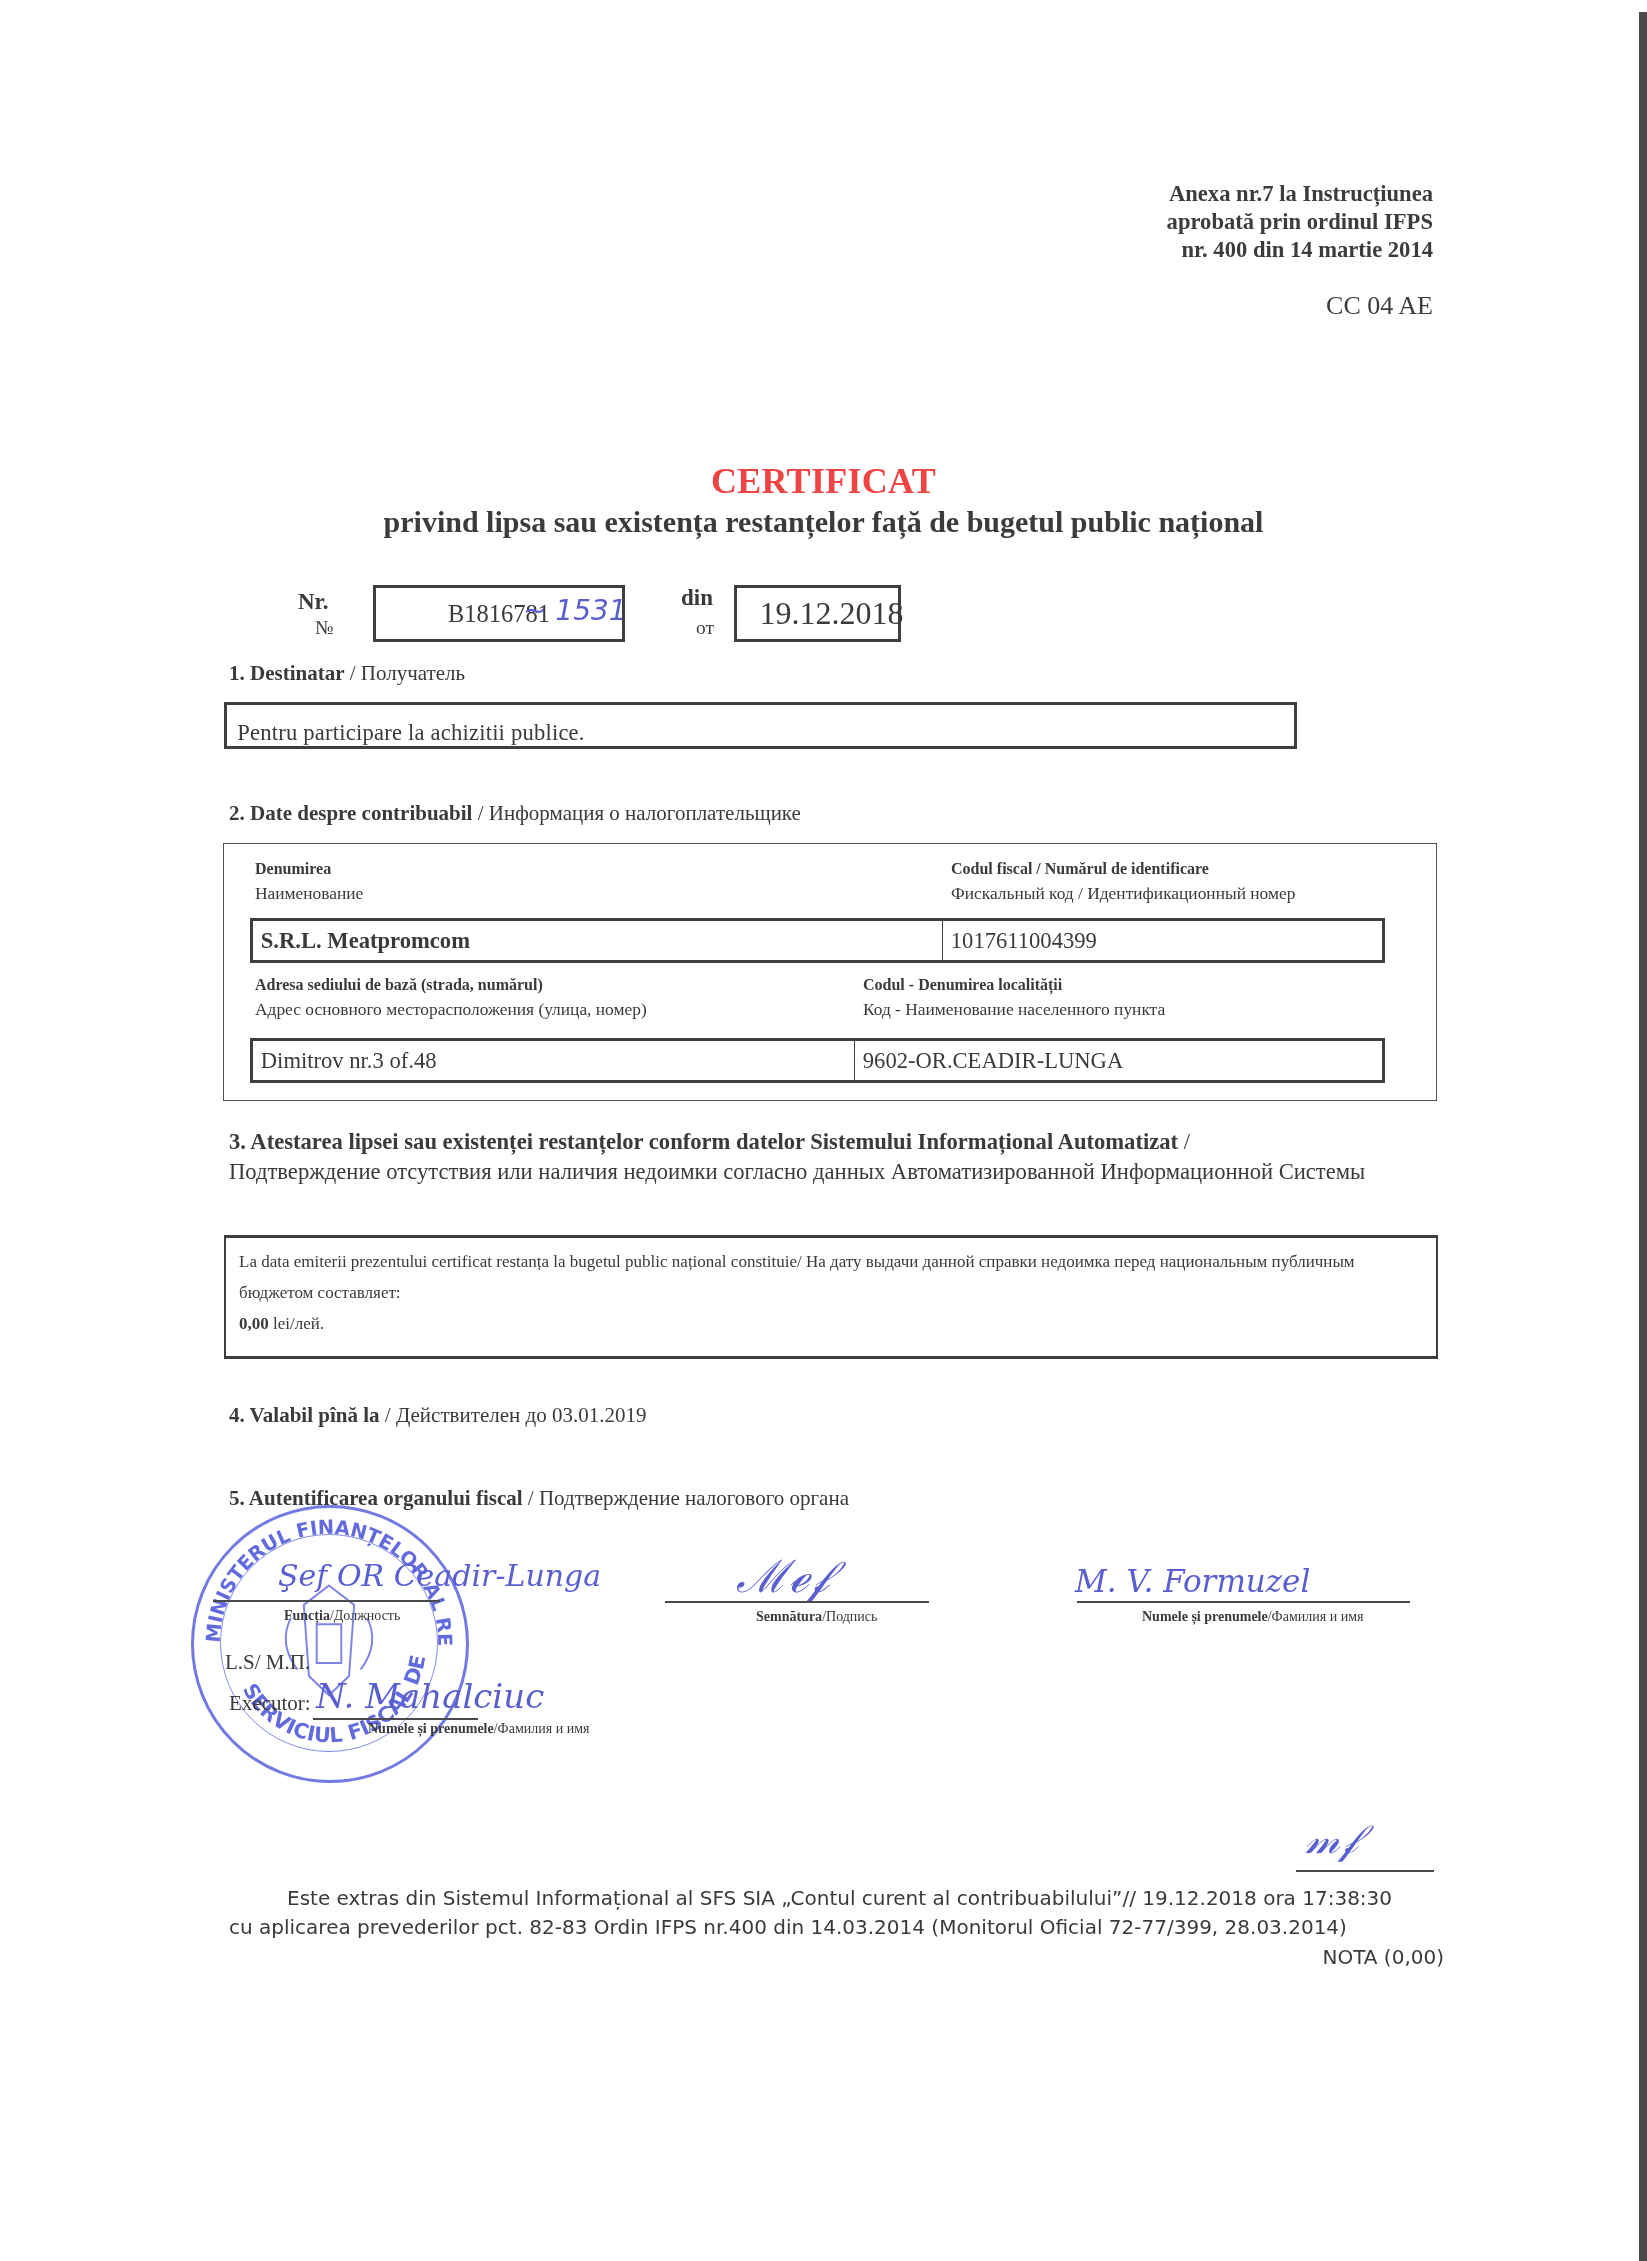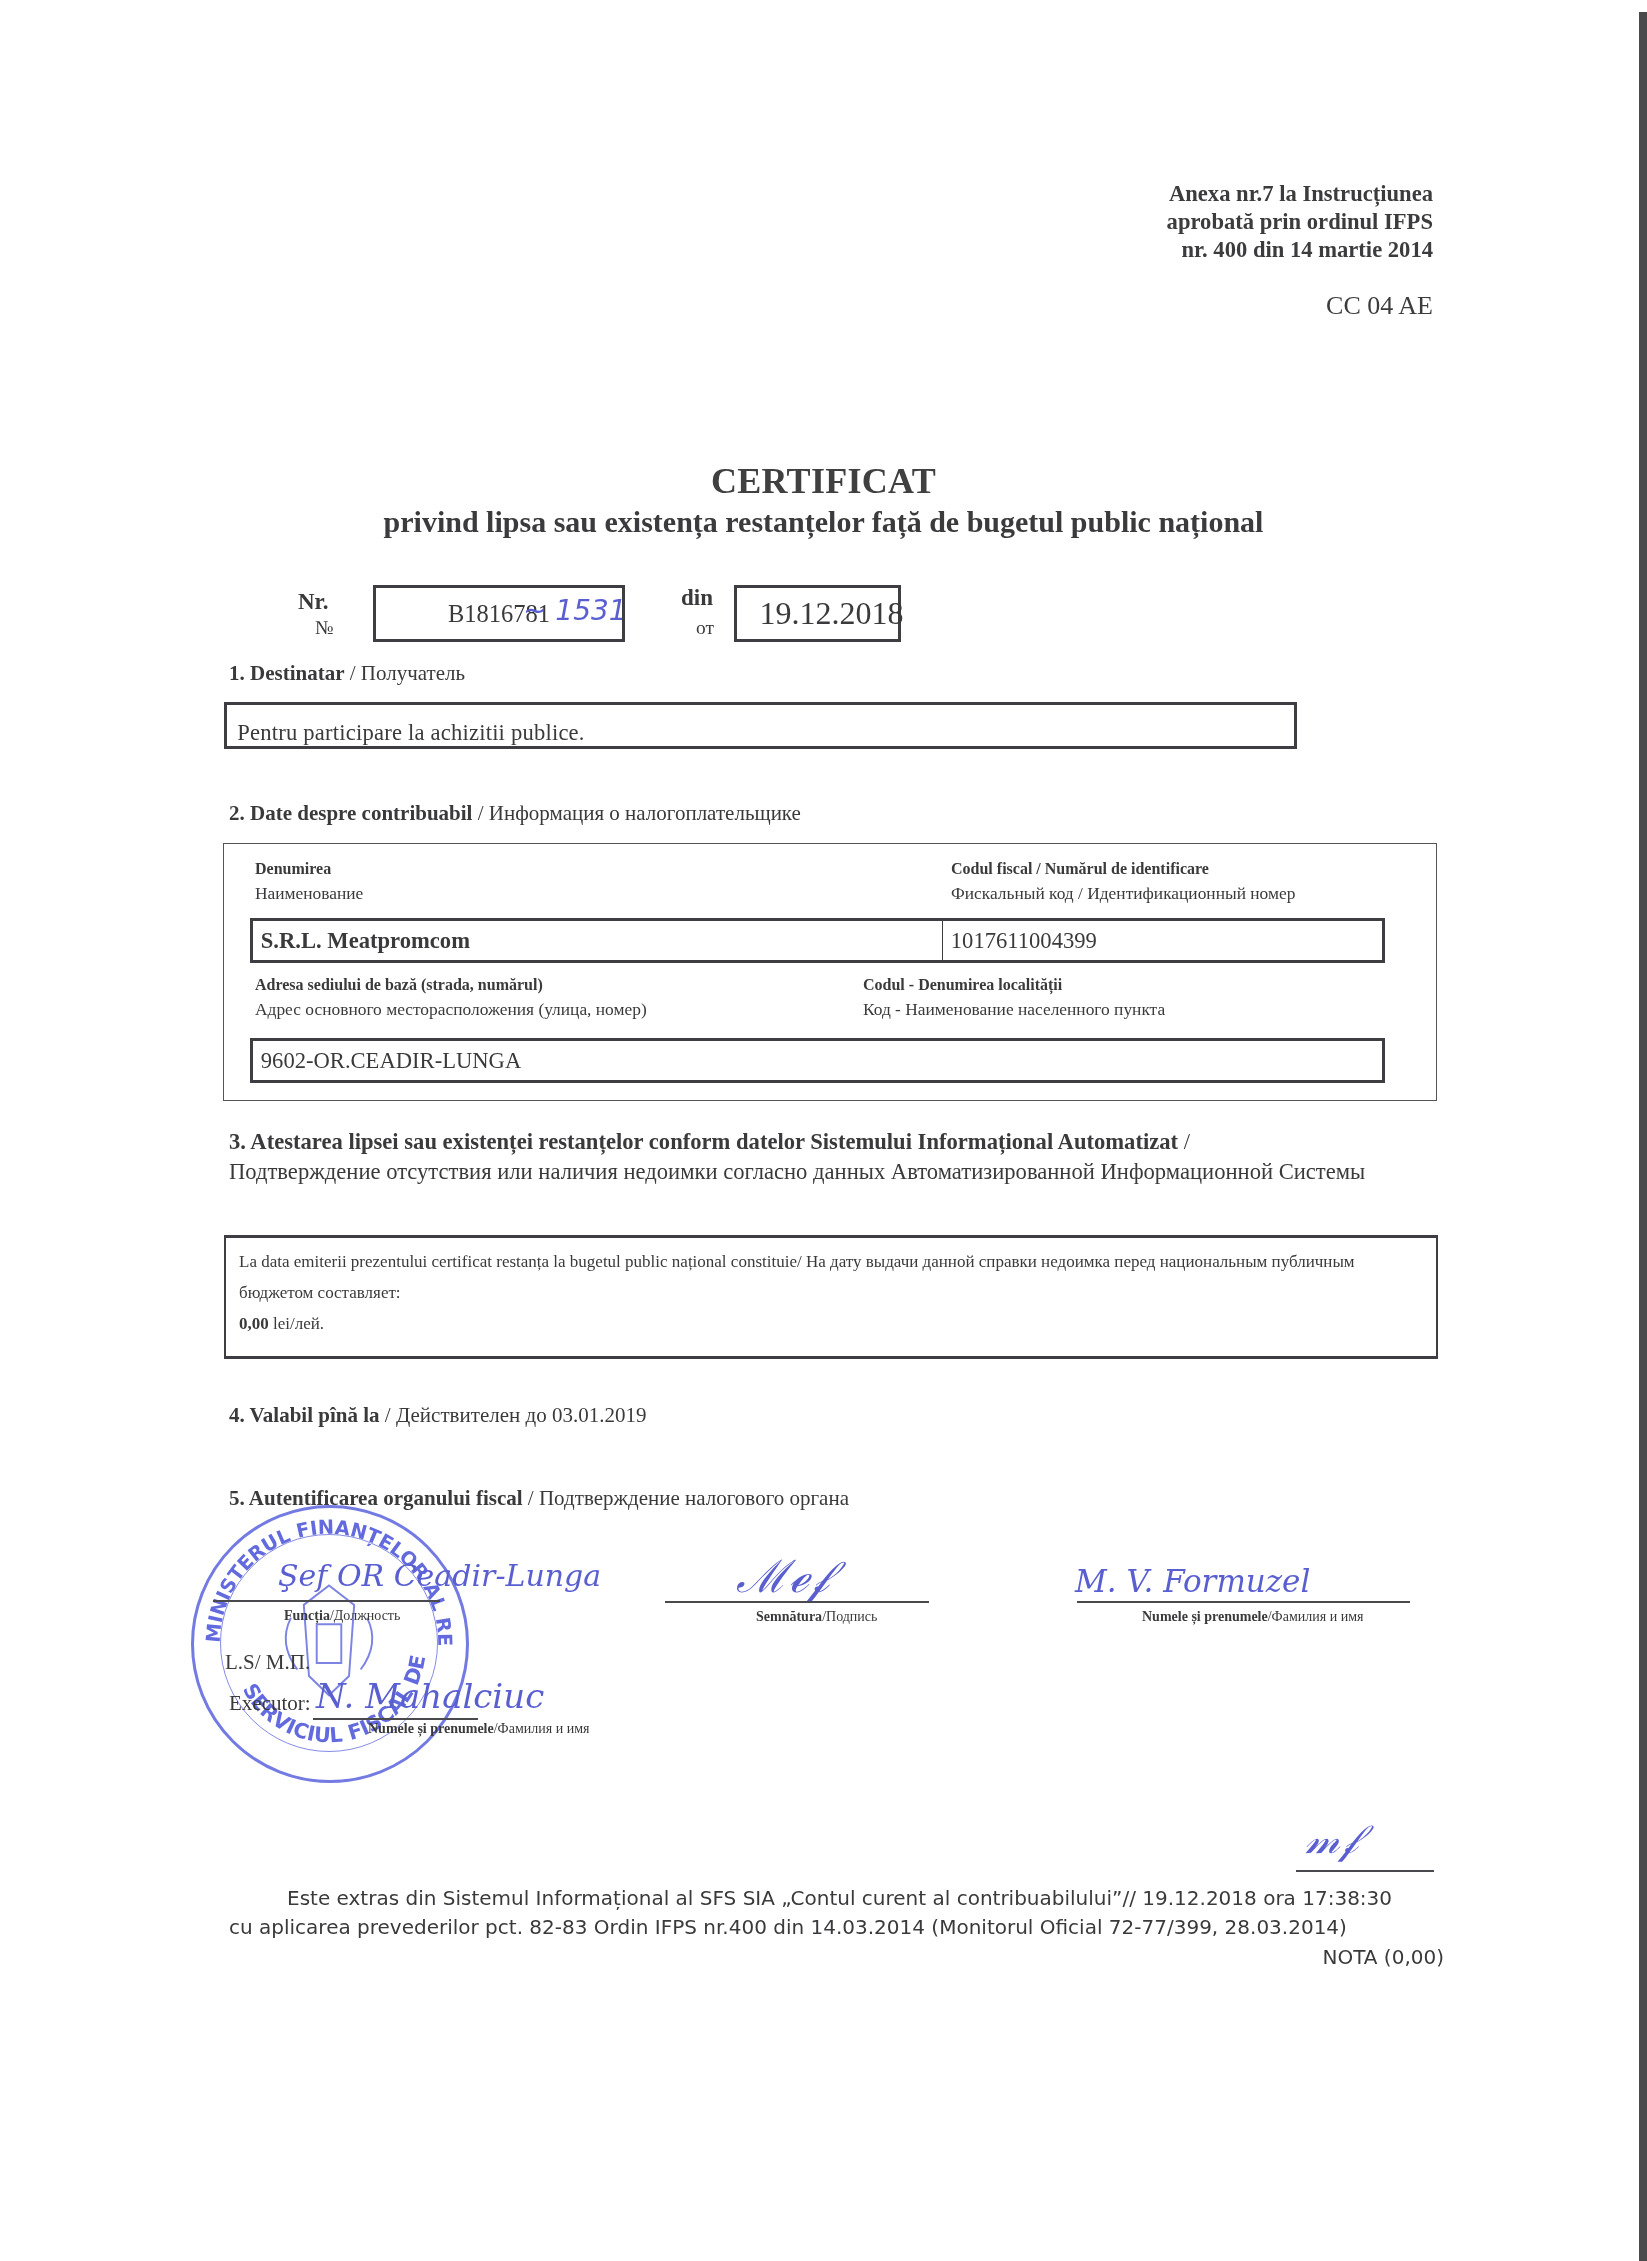--- a/index.html
+++ b/index.html
@@ -6,21 +6,21 @@
   body {
     width: 1647px; height: 2261px; position: relative; overflow: hidden;
     font-family: "Liberation Serif", "DejaVu Serif", serif; color: #3a3a3c;
   }
   .abs { position: absolute; }
   .right-band { position: absolute; left: 1639px; top: 11.6px; width: 8.4px; height: 2250px; background: #4a4a4c; }
 
   .annex { right: 214px; top: 180px; text-align: right; font-weight: bold; font-size: 22.6px; line-height: 28px; color: #3c3c3e; }
   .form-code { right: 214px; top: 291px; font-size: 26px; color: #3c3c3e; }
 
-  .title { left: 0; width: 1647px; top: 460px; text-align: center; font-weight: bold; font-size: 36px; color: #404040; letter-spacing: 0.3px; }
+  .title { left: 0; width: 1647px; top: 460px; text-align: center; font-weight: bold; font-size: 36px; color: #ef4444; letter-spacing: 0.3px; }
   .subtitle { left: 0; width: 1647px; top: 505px; text-align: center; font-weight: bold; font-size: 30px; color: #3b3b3d; }
 
   .nr-label { left: 298px; top: 589px; font-weight: bold; font-size: 23px; }
   .nr-label-ru { left: 315px; top: 617px; font-size: 19.4px; }
   .box { border: 3.2px solid #3d3d42; border-width: 3.2px 3.2px 3.9px 3.2px; box-sizing: border-box; background: #fff; }
   .nr-box { left: 373px; top: 585px; width: 252px; height: 57px; display: flex; align-items: center; justify-content: center; font-size: 24.5px; }
   .nr-handwritten { left: 523px; top: 594px; font-family: "DejaVu Sans", sans-serif; font-style: italic; font-size: 28px; color: #5a5fd0; }
   .din-label { left: 681px; top: 585px; font-weight: bold; font-size: 23px; }
   .din-label-ru { left: 696px; top: 617px; font-size: 19.4px; text-align: right; }
   .date-box { left: 734px; top: 585px; width: 167px; height: 57px; display: flex; align-items: center; justify-content: center; font-size: 32px; padding-left: 28px; }
@@ -108,20 +108,21 @@
     <div class="cell" style="width:689px; font-weight:bold;">S.R.L. Meatpromcom</div>
     <div class="cell" style="flex:1;">1017611004399</div>
   </div>
 
   <div class="abs lbl-b" style="left:31px; top:132px;">Adresa sediului de bază (strada, numărul)</div>
   <div class="abs lbl-r" style="left:31px; top:155px;">Адрес основного месторасположения  (улица, номер)</div>
   <div class="abs lbl-b" style="left:639px; top:132px;">Codul - Denumirea localității</div>
   <div class="abs lbl-r" style="left:639px; top:155px;">Код - Наименование населенного пункта</div>
 
   <div class="abs cell-box" style="left:26px; top:194px; width:1135px; height:45px;">
+    <div class="cell" style="width:601px;">Dimitrov nr.3 of.48</div>
     <div class="cell" style="flex:1;">9602-OR.CEADIR-LUNGA</div>
   </div>
 </div>
 
 <div class="abs s3a">
   <span>3. Atestarea lipsei sau existenței restanțelor conform datelor Sistemului Informațional Automatizat</span><span style="font-weight:normal;"> /</span>
 </div>
 <div class="abs s3b">Подтверждение отсутствия или наличия недоимки согласно данных Автоматизированной Информационной Системы</div>
 <div class="abs debt-box">
   <span>La data emiterii prezentului certificat restanța la bugetul public național constituie/ На дату выдачи данной справки недоимка перед национальным публичным бюджетом составляет:</span><br>

